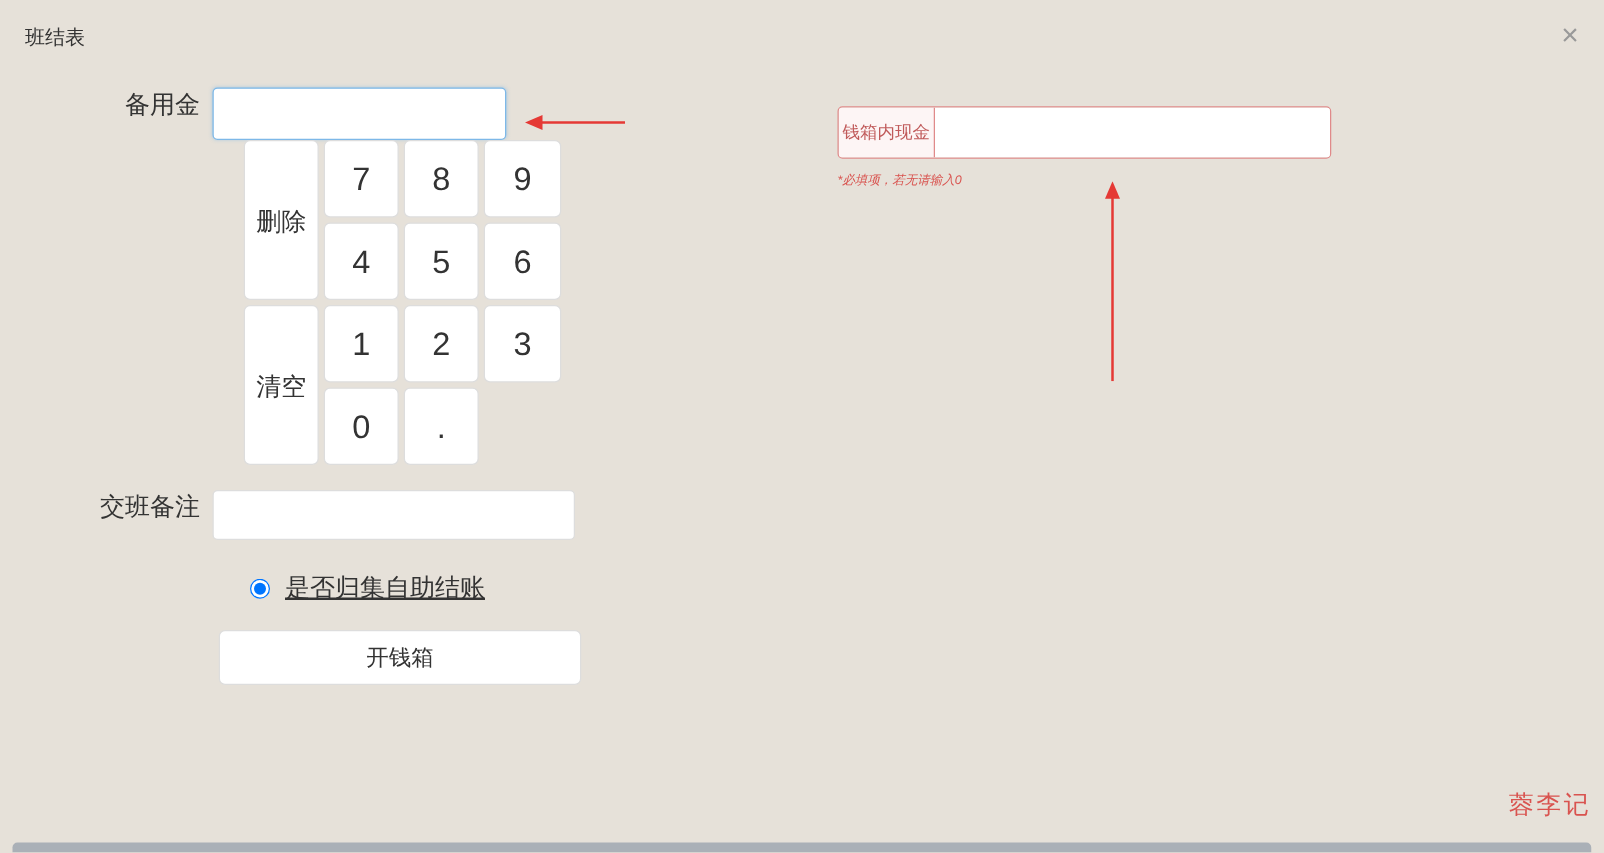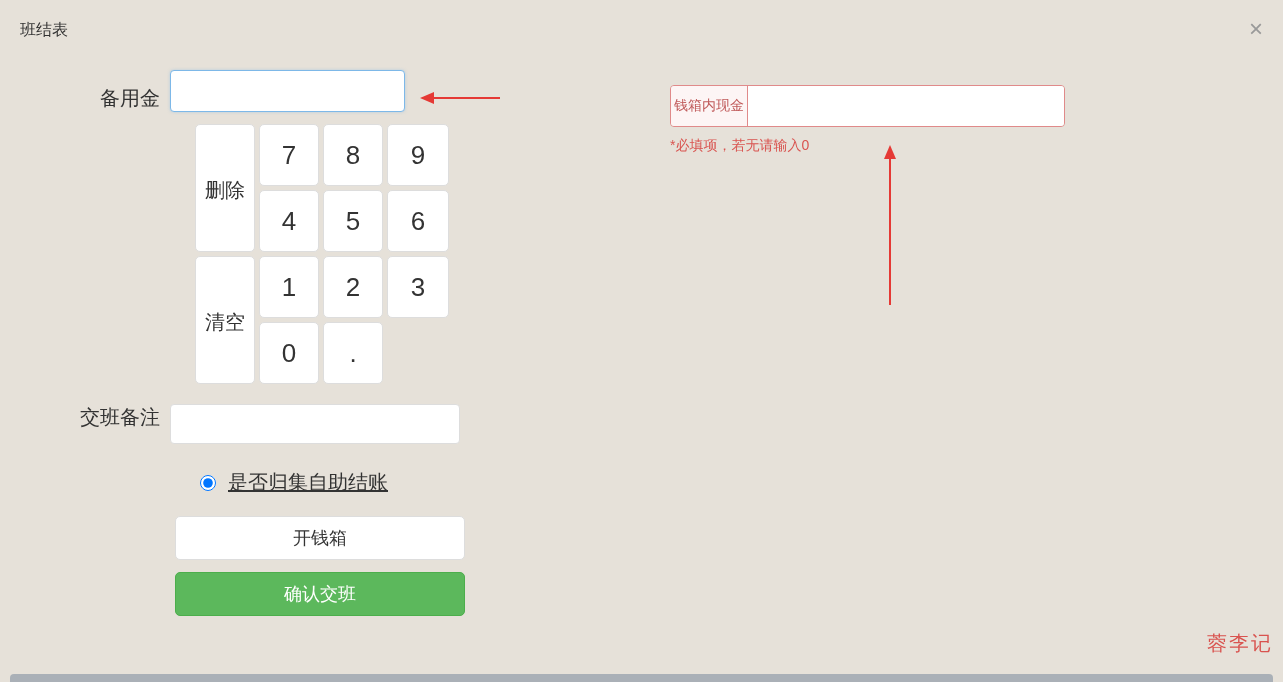--- a/index.html
+++ b/index.html
@@ -32,22 +32,22 @@
       font-weight: 300;
     }
     .left-section {
       position: absolute;
       top: 70px;
       left: 60px;
       width: 420px;
     }
     .field-row {
       display: flex;
-      align-items: flex-end;
-      margin-bottom: 12px;
+      align-items: flex-start;
+      margin-bottom: 0;
     }
     .field-label {
       width: 110px;
       text-align: right;
       font-size: 20px;
       color: #333;
       padding-right: 10px;
     }
     .reserve-input {
       width: 235px;
@@ -175,22 +175,23 @@
     .cashbox-input {
       flex: 1;
       border: none;
       background: #fff;
       padding: 0 8px;
       font-size: 16px;
       outline: none;
     }
     .hint-text {
       margin-top: 10px;
-      font-size: 14px;
+      font-size: 10px;
       color: #d9534f;
+      font-style: italic;
     }
     .arrow-left {
       position: absolute;
       top: 88px;
       left: 420px;
     }
     .arrow-up {
       position: absolute;
       top: 145px;
       left: 880px;
@@ -248,21 +249,20 @@
     <input class="remark-input" value="" style="">
   </div>
 
   <div class="radio-row">
     <input type="radio" checked="" style="">
     <span class="radio-label">是否归集自助结账</span>
   </div>
 
   <div class="btn-row">
     <div class="btn btn-white">开钱箱</div>
-    <div class="btn btn-green">确认交班</div>
   </div>
 </div>
 
 <div class="right-section">
   <div class="cashbox-field">
     <div class="cashbox-label">钱箱内现金</div>
     <input class="cashbox-input" value="" style="">
   </div>
   <div class="hint-text">*必填项，若无请输入0</div>
 </div>

